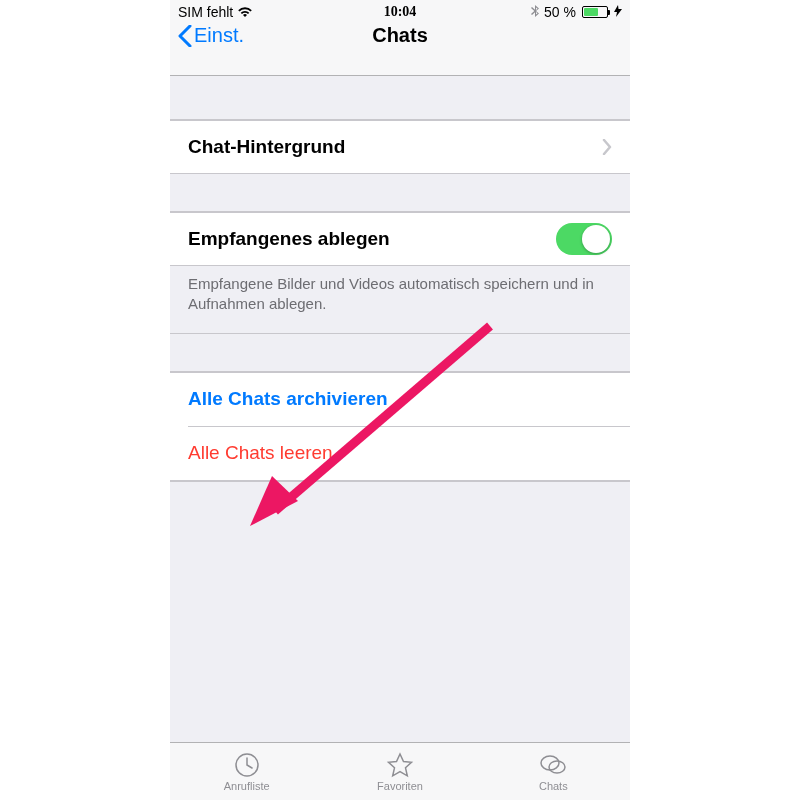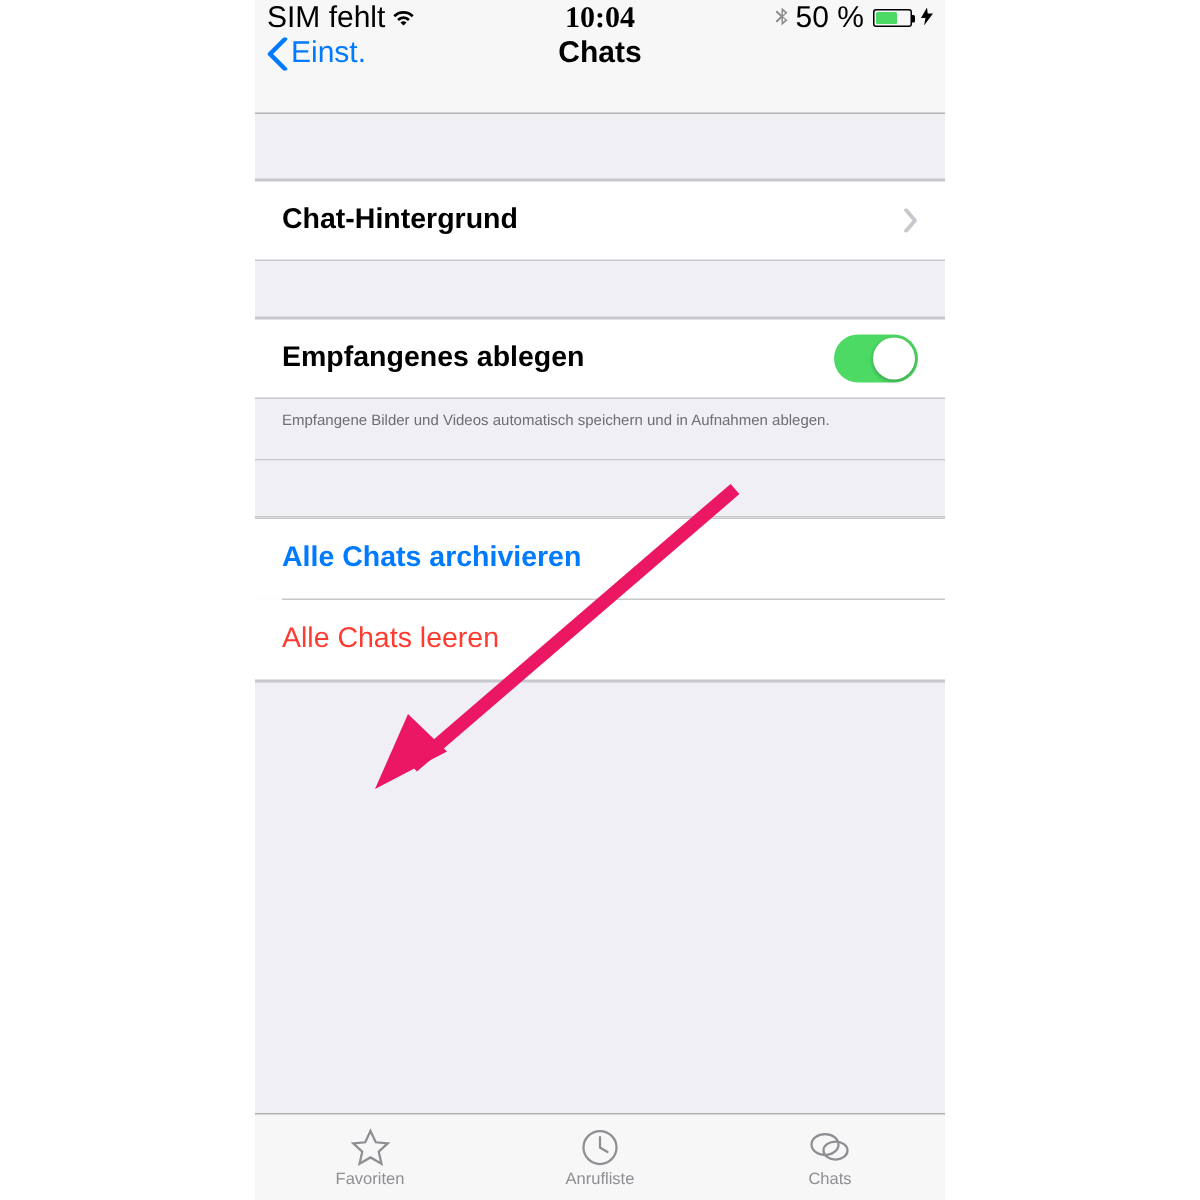--- a/index.html
+++ b/index.html
@@ -21,21 +21,21 @@
       position: relative;
     }
     
     .status {
       height: 24px;
       background: #f7f7f8;
       display: flex;
       align-items: center;
       justify-content: space-between;
       padding: 12px 8px;
-      font-size: 20px;
+      font-size: 14px;
       color: #000;
     }
     .status .left, .status .right { display: flex; align-items: center; gap: 4px; }
     .status .center { position: absolute; left: 50%; transform: translateX(-50%); font-weight: 600; font-family: Liberation Serif, serif;}
     .wifi-icon, .bt-icon { display: inline-flex; }
     .battery {
       width: 26px; height: 12px;
       border: 1px solid #000;
       border-radius: 2px;
       position: relative;
@@ -98,21 +98,21 @@
       justify-content: space-between;
     }
     .cell .label { flex: 1; }
     .chevron {
       color: #c7c7cc;
       display: flex;
       align-items: center;
     }
     .footer-text {
       color: #6d6d72;
-      font-size: 10px;
+      font-size: 15px;
       padding: 8px 18px 18px 18px;
       background: #efeff4;
       border-bottom: 1px solid #c8c7cc;
       line-height: 1.35;
     }
     
     .toggle {
       width: 56px; height: 32px;
       background: #4cd964;
       border-radius: 16px;
@@ -255,30 +255,30 @@
         </marker>
       </defs>
       <line x1="250" y1="10" x2="35" y2="195" stroke="#ec1763" stroke-width="9"></line>
       <path d="M10 210 L58 185 L32 160 Z" fill="#ec1763"></path>
     </svg>
   </div>
 
   <div class="tabbar">
     <div class="tab">
       <svg viewBox="0 0 28 28">
-          <path d="M14 3 L17.5 10.5 L25.5 11.3 L19.5 16.8 L21.3 24.8 L14 20.6 L6.7 24.8 L8.5 16.8 L2.5 11.3 L10.5 10.5 Z" fill="none" stroke="#8e8e93" stroke-width="1.5"></path>
-        </svg>
-      <span>Favoriten</span>
+          <circle cx="14" cy="14" r="11" fill="none" stroke="#8e8e93" stroke-width="1.5"></circle>
+          <path d="M14 7 L14 14 L19 17" stroke="#8e8e93" stroke-width="1.5" fill="none" stroke-linecap="round"></path>
+        </svg>
+      <span>Anrufliste</span>
     </div>
     <div class="tab">
       <svg viewBox="0 0 28 28">
-          <circle cx="14" cy="14" r="11" fill="none" stroke="#8e8e93" stroke-width="1.5"></circle>
-          <path d="M14 7 L14 14 L19 17" stroke="#8e8e93" stroke-width="1.5" fill="none" stroke-linecap="round"></path>
-        </svg>
-      <span>Anrufliste</span>
+          <path d="M14 3 L17.5 10.5 L25.5 11.3 L19.5 16.8 L21.3 24.8 L14 20.6 L6.7 24.8 L8.5 16.8 L2.5 11.3 L10.5 10.5 Z" fill="none" stroke="#8e8e93" stroke-width="1.5"></path>
+        </svg>
+      <span>Favoriten</span>
     </div>
     <div class="tab">
       <svg viewBox="0 0 28 28">
           <ellipse cx="11" cy="12" rx="9" ry="7" fill="none" stroke="#8e8e93" stroke-width="1.5"></ellipse>
           <ellipse cx="18" cy="16" rx="8" ry="6" fill="none" stroke="#8e8e93" stroke-width="1.5"></ellipse>
         </svg>
       <span>Chats</span>
     </div>
   </div>
 

